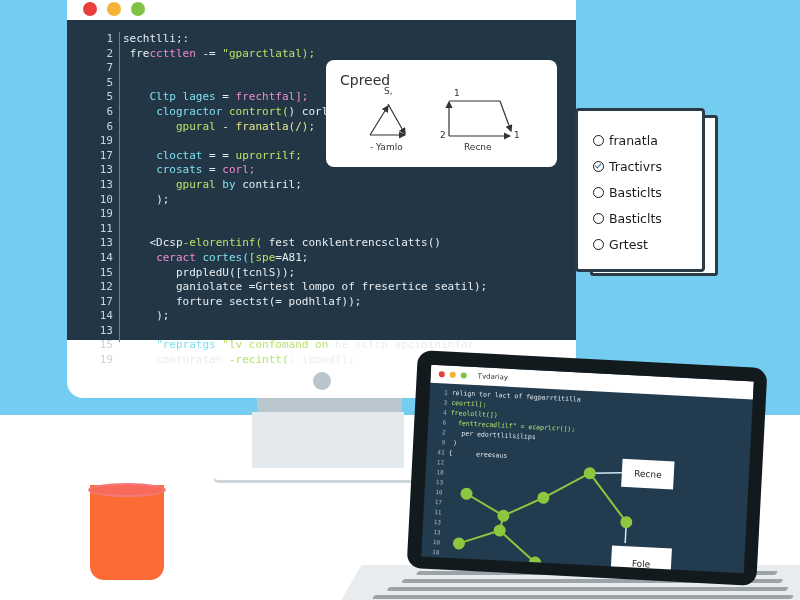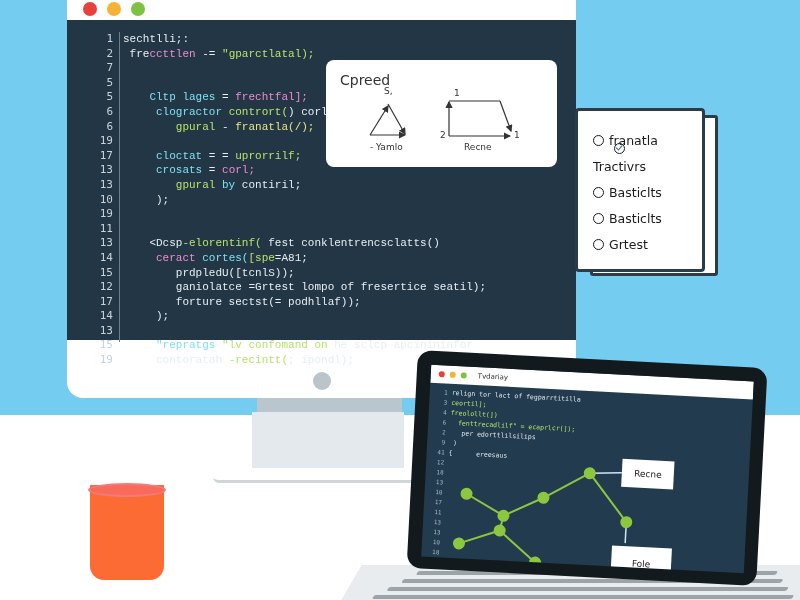--- a/index.html
+++ b/index.html
@@ -13,21 +13,21 @@
   .dot { width:14px; height:14px; border-radius:50%; display:inline-block; }
   .mon-screen { position:absolute; left:0; top:20px; width:509px; height:320px; background:#223645; }
   .apple { position:absolute; left:246px; top:372px; width:18px; height:18px; border-radius:50%; background:#b9c4cb; }
   .stand-top { position:absolute; left:257px; top:398px; width:145px; height:14px; background:#b9c6ce; }
   .stand { position:absolute; left:252px; top:412px; width:152px; height:56px; background:#e3e9ed; }
   .stand-base { position:absolute; left:213px; top:468px; width:210px; height:12px; background:#fff; border-bottom:3px solid #cfd6da; border-radius:0 0 6px 6px; }
 
   .gutter { position:absolute; left:22px; top:12px; width:24px; text-align:right; font-family:"DejaVu Sans Mono", monospace; font-size:11px; line-height:14.6px; color:#c9d3db; }
   .gutter-line { position:absolute; left:52px; top:12px; width:1px; height:310px; background:#6c7f8c; }
   .code { position:absolute; left:56px; top:12px; font-family:"DejaVu Sans Mono", monospace; font-size:11px; line-height:14.6px; white-space:pre; }
-  .code div { height:14.6px;font-family:Liberation Mono, monospace; }
+  .code div { height:14.6px; }
 
   .card { position:absolute; left:259px; top:40px; width:231px; height:107px; background:#ffffff; border-radius:8px; }
   .card-title { position:absolute; left:14px; top:12px; font-size:14px; color:#333; }
   .card-label { position:absolute; font-size:9px; color:#333; }
 
   
   .book-back { position:absolute; left:590px; top:115px; width:122px; height:155px; background:#ffffff; border:3px solid #2b3b48; border-radius:3px; }
   .book { position:absolute; left:575px; top:108px; width:124px; height:158px; background:#ffffff; border:3px solid #2b3b48; border-radius:4px; }
   .check-item { position:absolute; left:15px; display:flex; align-items:center; gap:5px; font-size:12.5px; color:#1b1b1b; }
   .radio { width:9px; height:9px; border:1.5px solid #1b1b1b; border-radius:50%; display:inline-block; position:relative; }
@@ -122,21 +122,21 @@
 <div class="stand"></div>
 <div class="stand-base"></div>
 
 <div class="book-back"></div>
 <div class="book">
   <div id="checklist">
       <div class="check-item" style="top: 22px;">
         <span class="radio"></span>
         <span>franatla</span>
       </div>
-      <div class="check-item" style="top: 32px; flex-direction: column;">
+      <div class="check-item" style="top: 48px;">
         <span class="radio checked"></span>
         <span>Tractivrs</span>
       </div>
       <div class="check-item" style="top: 74px;">
         <span class="radio"></span>
         <span>Basticlts</span>
       </div>
       <div class="check-item" style="top: 100px;">
         <span class="radio"></span>
         <span>Basticlts</span>

